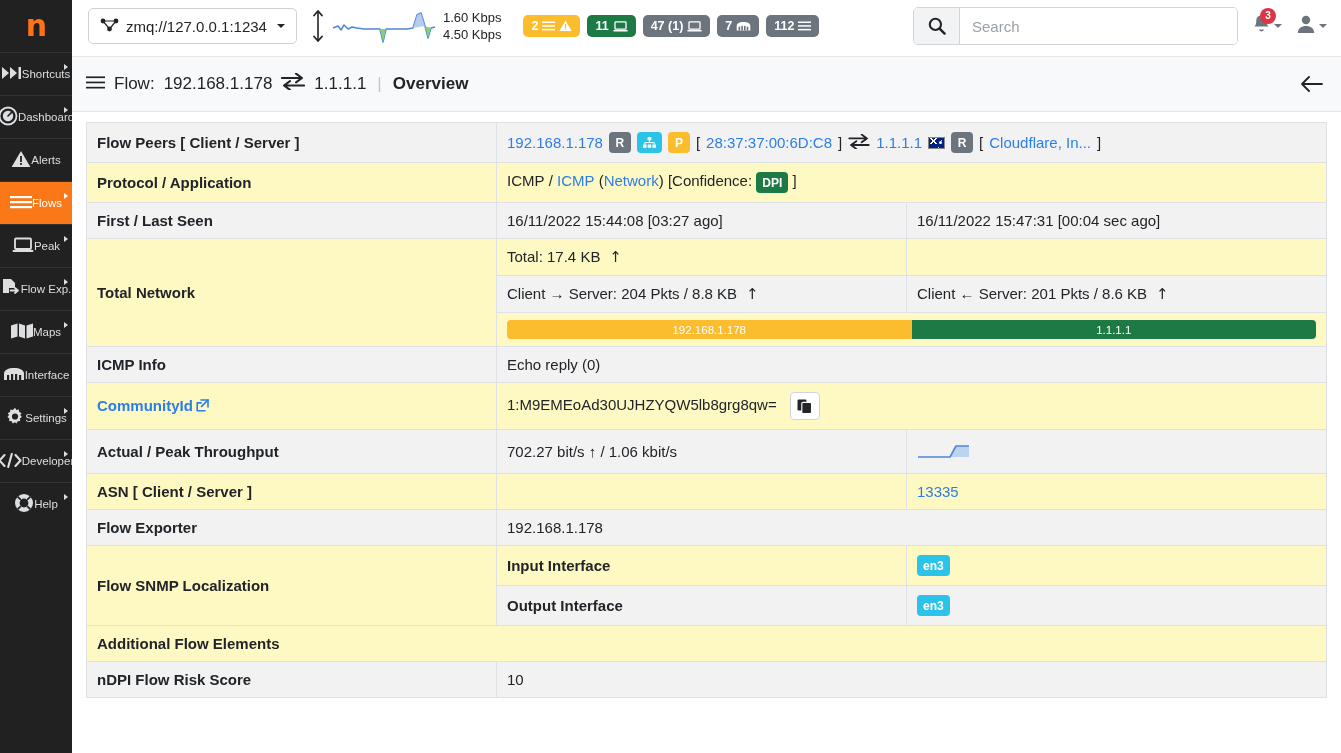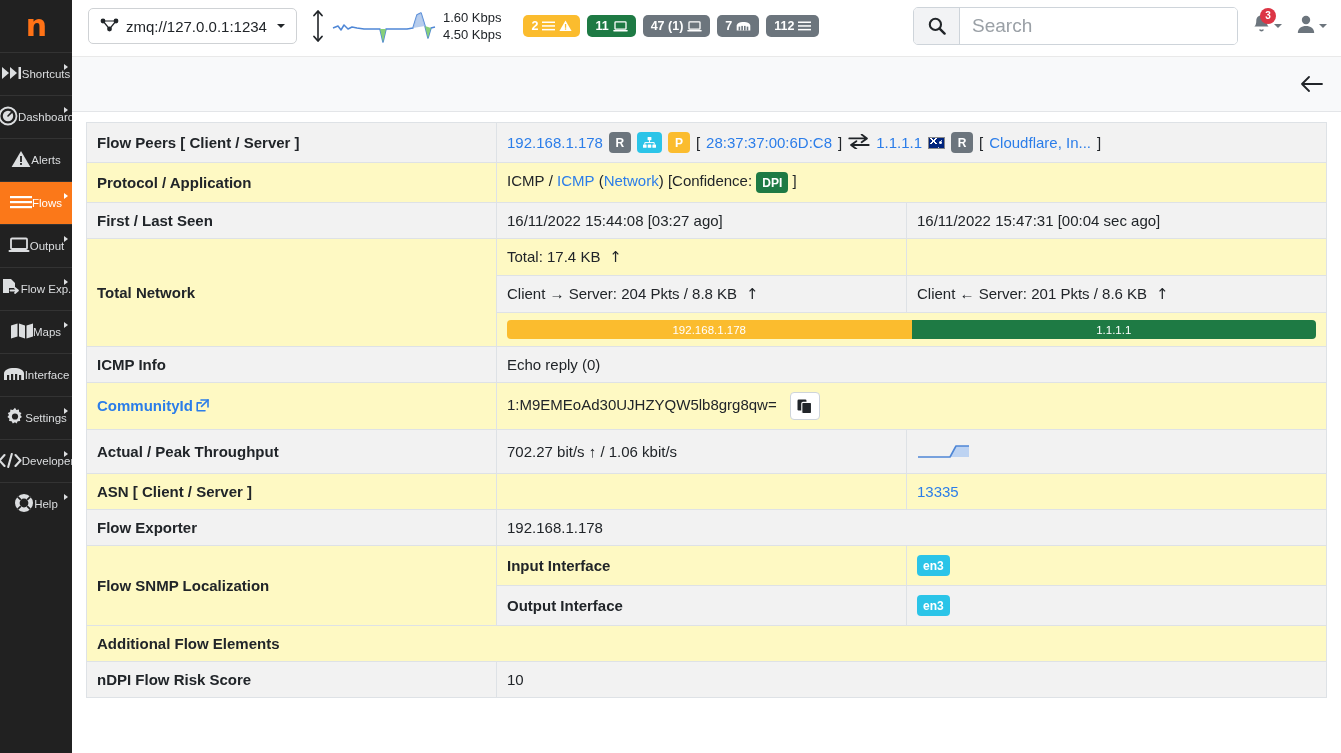--- a/index.html
+++ b/index.html
@@ -111,21 +111,21 @@
     display: flex; align-items: stretch;
     border: 1px solid #ced4da; border-radius: 5px; overflow: hidden;
     height: 38px; width: 325px; background:#fff;
   }
   .search-btn {
     width: 46px; display: flex; align-items: center; justify-content: center;
     background: #f2f3f5; border-right: 1px solid #ced4da; cursor: pointer;
   }
   .search-input {
     flex: 1; border: 0; outline: none; padding: 0 12px;
-    font-size: 19px; color: #212529; font-family: "Liberation Sans", sans-serif;
+    font-size: 15px; color: #212529; font-family: "Liberation Sans", sans-serif;
   }
   .search-input::placeholder { color: #9aa0a6; }
 
   .icon-btn { position: relative; display: flex; align-items: center; gap: 3px; cursor: pointer; }
   .icon-btn .caret {
     width: 0; height: 0;
     border-top: 4.5px solid #6c757d;
     border-left: 4.5px solid transparent;
     border-right: 4.5px solid transparent;
   }
@@ -289,21 +289,21 @@
       <span class="nav-caret"></span>
     </div>
 
     <div class="nav-item">
       <span class="nav-icon">
         <svg width="22" height="16" viewBox="0 0 22 16">
             <rect x="3" y="1.5" width="16" height="10.5" rx="1" fill="none" stroke="#dcdee0" stroke-width="1.8"></rect>
             <rect x="0.5" y="13" width="21" height="2" rx="1" fill="#dcdee0"></rect>
           </svg>
       </span>
-      <span class="nav-label">Output</span>
+      <span class="nav-label">Peak</span>
       <span class="nav-caret"></span>
     </div>
 
     <div class="nav-item">
       <span class="nav-icon">
         <svg width="20" height="18" viewBox="0 0 20 18">
             <path d="M2 0h8l4 4v5H8v5H2V0z" fill="#dcdee0"></path>
             <path d="M9.5 11.5h7M14 9l3 2.5L14 14" stroke="#dcdee0" stroke-width="1.8" fill="none" stroke-linecap="round" stroke-linejoin="round"></path>
           </svg>
       </span>
@@ -489,20 +489,40 @@
                 <circle cx="10" cy="6" r="4.2" fill="#6c757d"></circle>
                 <path d="M1.8 19c0-4.5 3.7-7 8.2-7s8.2 2.5 8.2 7H1.8z" fill="#6c757d"></path>
               </svg>
           </span>
           <span class="caret"></span>
         </div>
       </div>
     </header>
 
     <div class="page-head">
+      <div class="page-title">
+        <span>
+          <svg width="19" height="13" viewBox="0 0 19 13">
+              <rect y="0.4" width="19" height="1.7" fill="#212529"></rect>
+              <rect y="5.6" width="19" height="1.7" fill="#212529"></rect>
+              <rect y="10.8" width="19" height="1.7" fill="#212529"></rect>
+            </svg>
+        </span>
+        <span>Flow:</span>
+        <span>192.168.1.178</span>
+        <span>
+          <svg width="24" height="17" viewBox="0 0 24 17">
+              <path d="M1 5h19M15 0.6L21 5l-6 4.4" stroke="#212529" stroke-width="2.1" fill="none" stroke-linecap="round" stroke-linejoin="round"></path>
+              <path d="M23 12.5H4M9 8.1L3 12.5l6 4.4" stroke="#212529" stroke-width="2.1" fill="none" stroke-linecap="round" stroke-linejoin="round"></path>
+            </svg>
+        </span>
+        <span>1.1.1.1</span>
+        <span class="sep">|</span>
+        <span class="tab-current">Overview</span>
+      </div>
       <span class="back-arrow">
         <svg width="23" height="16" viewBox="0 0 23 16">
             <path d="M22 8H2M9 1L2 8l7 7" stroke="#212529" stroke-width="1.8" fill="none" stroke-linecap="round" stroke-linejoin="round"></path>
           </svg>
       </span>
     </div>
 
     <div class="content">
       <table class="flow-table">
         <colgroup>

